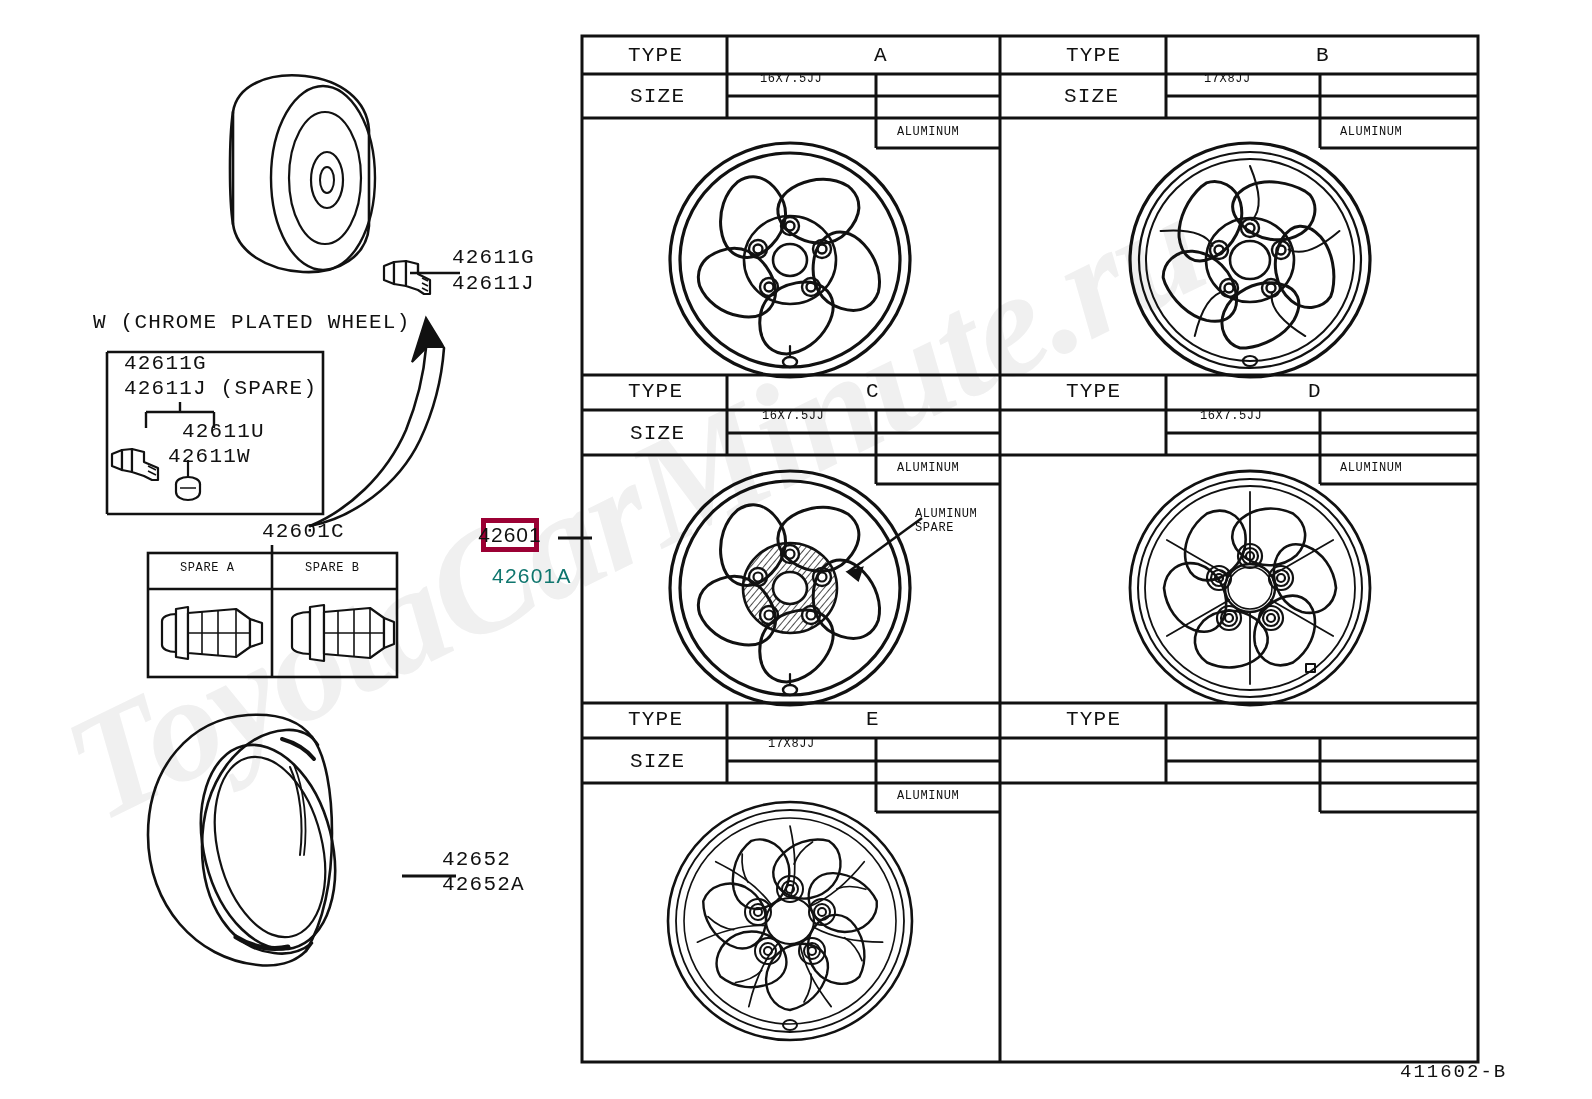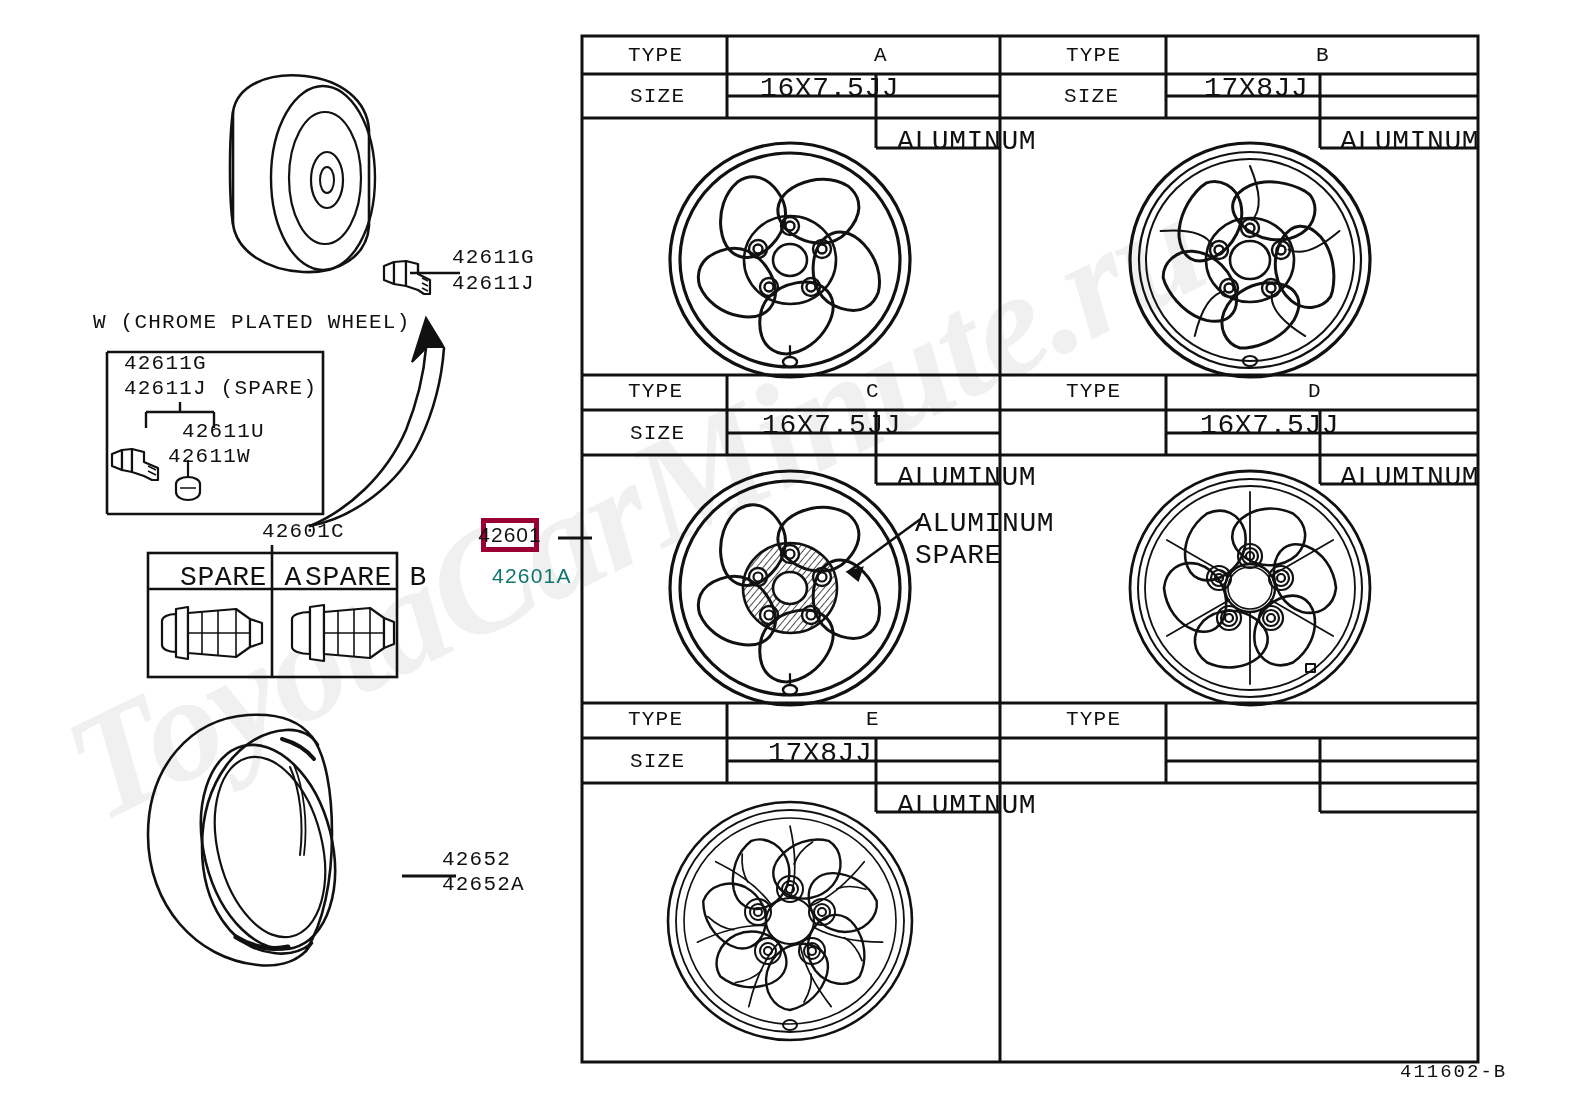--- a/index.html
+++ b/index.html
@@ -53,21 +53,21 @@
   }
   .lbl-pn {
     font-size: 21px;
     letter-spacing: 1.2px;
   }
   .lbl-hdr {
     font-size: 21px;
     letter-spacing: 1.2px;
   }
   .lbl-cell {
-    font-size: 28px;
+    font-size: 12px;
     letter-spacing: 0.6px;
   }
   .lbl-ref {
     font-size: 19px;
     letter-spacing: 2px;
   }
   
   #callout-42601 {
     position: absolute;
     left: 481px;

